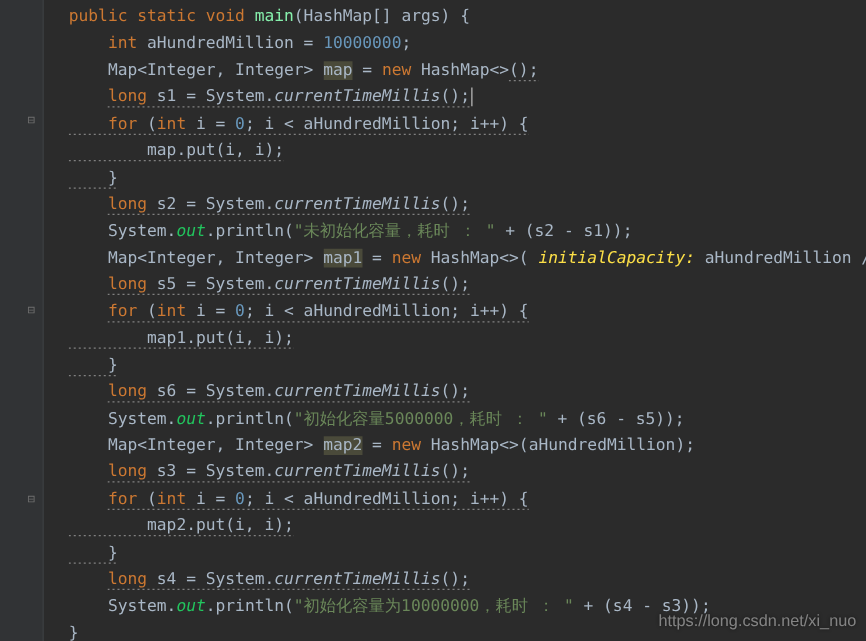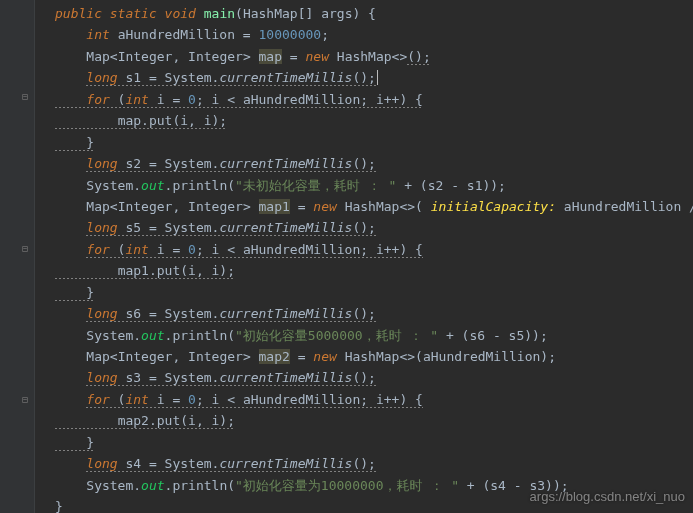--- a/index.html
+++ b/index.html
@@ -27,21 +27,21 @@
   left: 22px;
   font-size: 10px;
   color: #6e6e6e;
   cursor: pointer;
 }
 .code {
   padding-left: 55px;
   padding-top: 3px;
   white-space: pre;
 }
-.kw { color: #cc7832; font-style: italic; }
+.kw { color: #cc7832; }
 .str { color: #6a8759; }
 .num { color: #6897bb; }
 .static-field { color: #22c55e; font-style: italic; }
 .method-italic { color: #a9b7c6; font-style: italic; margin-top: 43px; }
 .method { color: #86efac; }
 .comment-hint { color: #fde047; font-style: italic; }
 .hl-var { background: #4a4a3a; }
 .warn-underline {
   background-image: linear-gradient(to right, #808080 50%, transparent 50%);
   background-position: 0 100%;
@@ -91,13 +91,13 @@
     <span>System.</span><span class="static-field">out</span><span>.println(</span><span class="str">"初始化容量5000000，耗时 ： "</span><span> + (s6 - s5));</span>
     <span>Map</span>&lt;<span>Integer</span>, <span>Integer</span>&gt; <span class="hl-var">map2</span> = <span class="kw">new</span> <span>HashMap</span>&lt;&gt;<span>(aHundredMillion);</span>
     <span class="warn-underline"><span class="kw">long</span> <span>s3</span> = System.<span class="method-italic">currentTimeMillis</span>();</span>
     <span class="warn-underline"><span class="kw">for</span> (<span class="kw">int</span> i = <span class="num">0</span>; i &lt; <span>aHundredMillion</span>; i++) {</span>
 <span class="warn-underline">        <span>map2.put(i, i);</span></span>
 <span class="warn-underline">    <span>}</span></span>
     <span class="warn-underline"><span class="kw">long</span> <span>s4</span> = System.<span class="method-italic">currentTimeMillis</span>();</span>
     <span>System.</span><span class="static-field">out</span><span>.println(</span><span class="str">"初始化容量为10000000，耗时 ： "</span><span> + (s4 - s3));</span>
 }</div>
 
-<div class="watermark">args://blog.csdn.net/xi_nuo</div>
+<div class="watermark">https://long.csdn.net/xi_nuo</div>
 
 </body></html>

